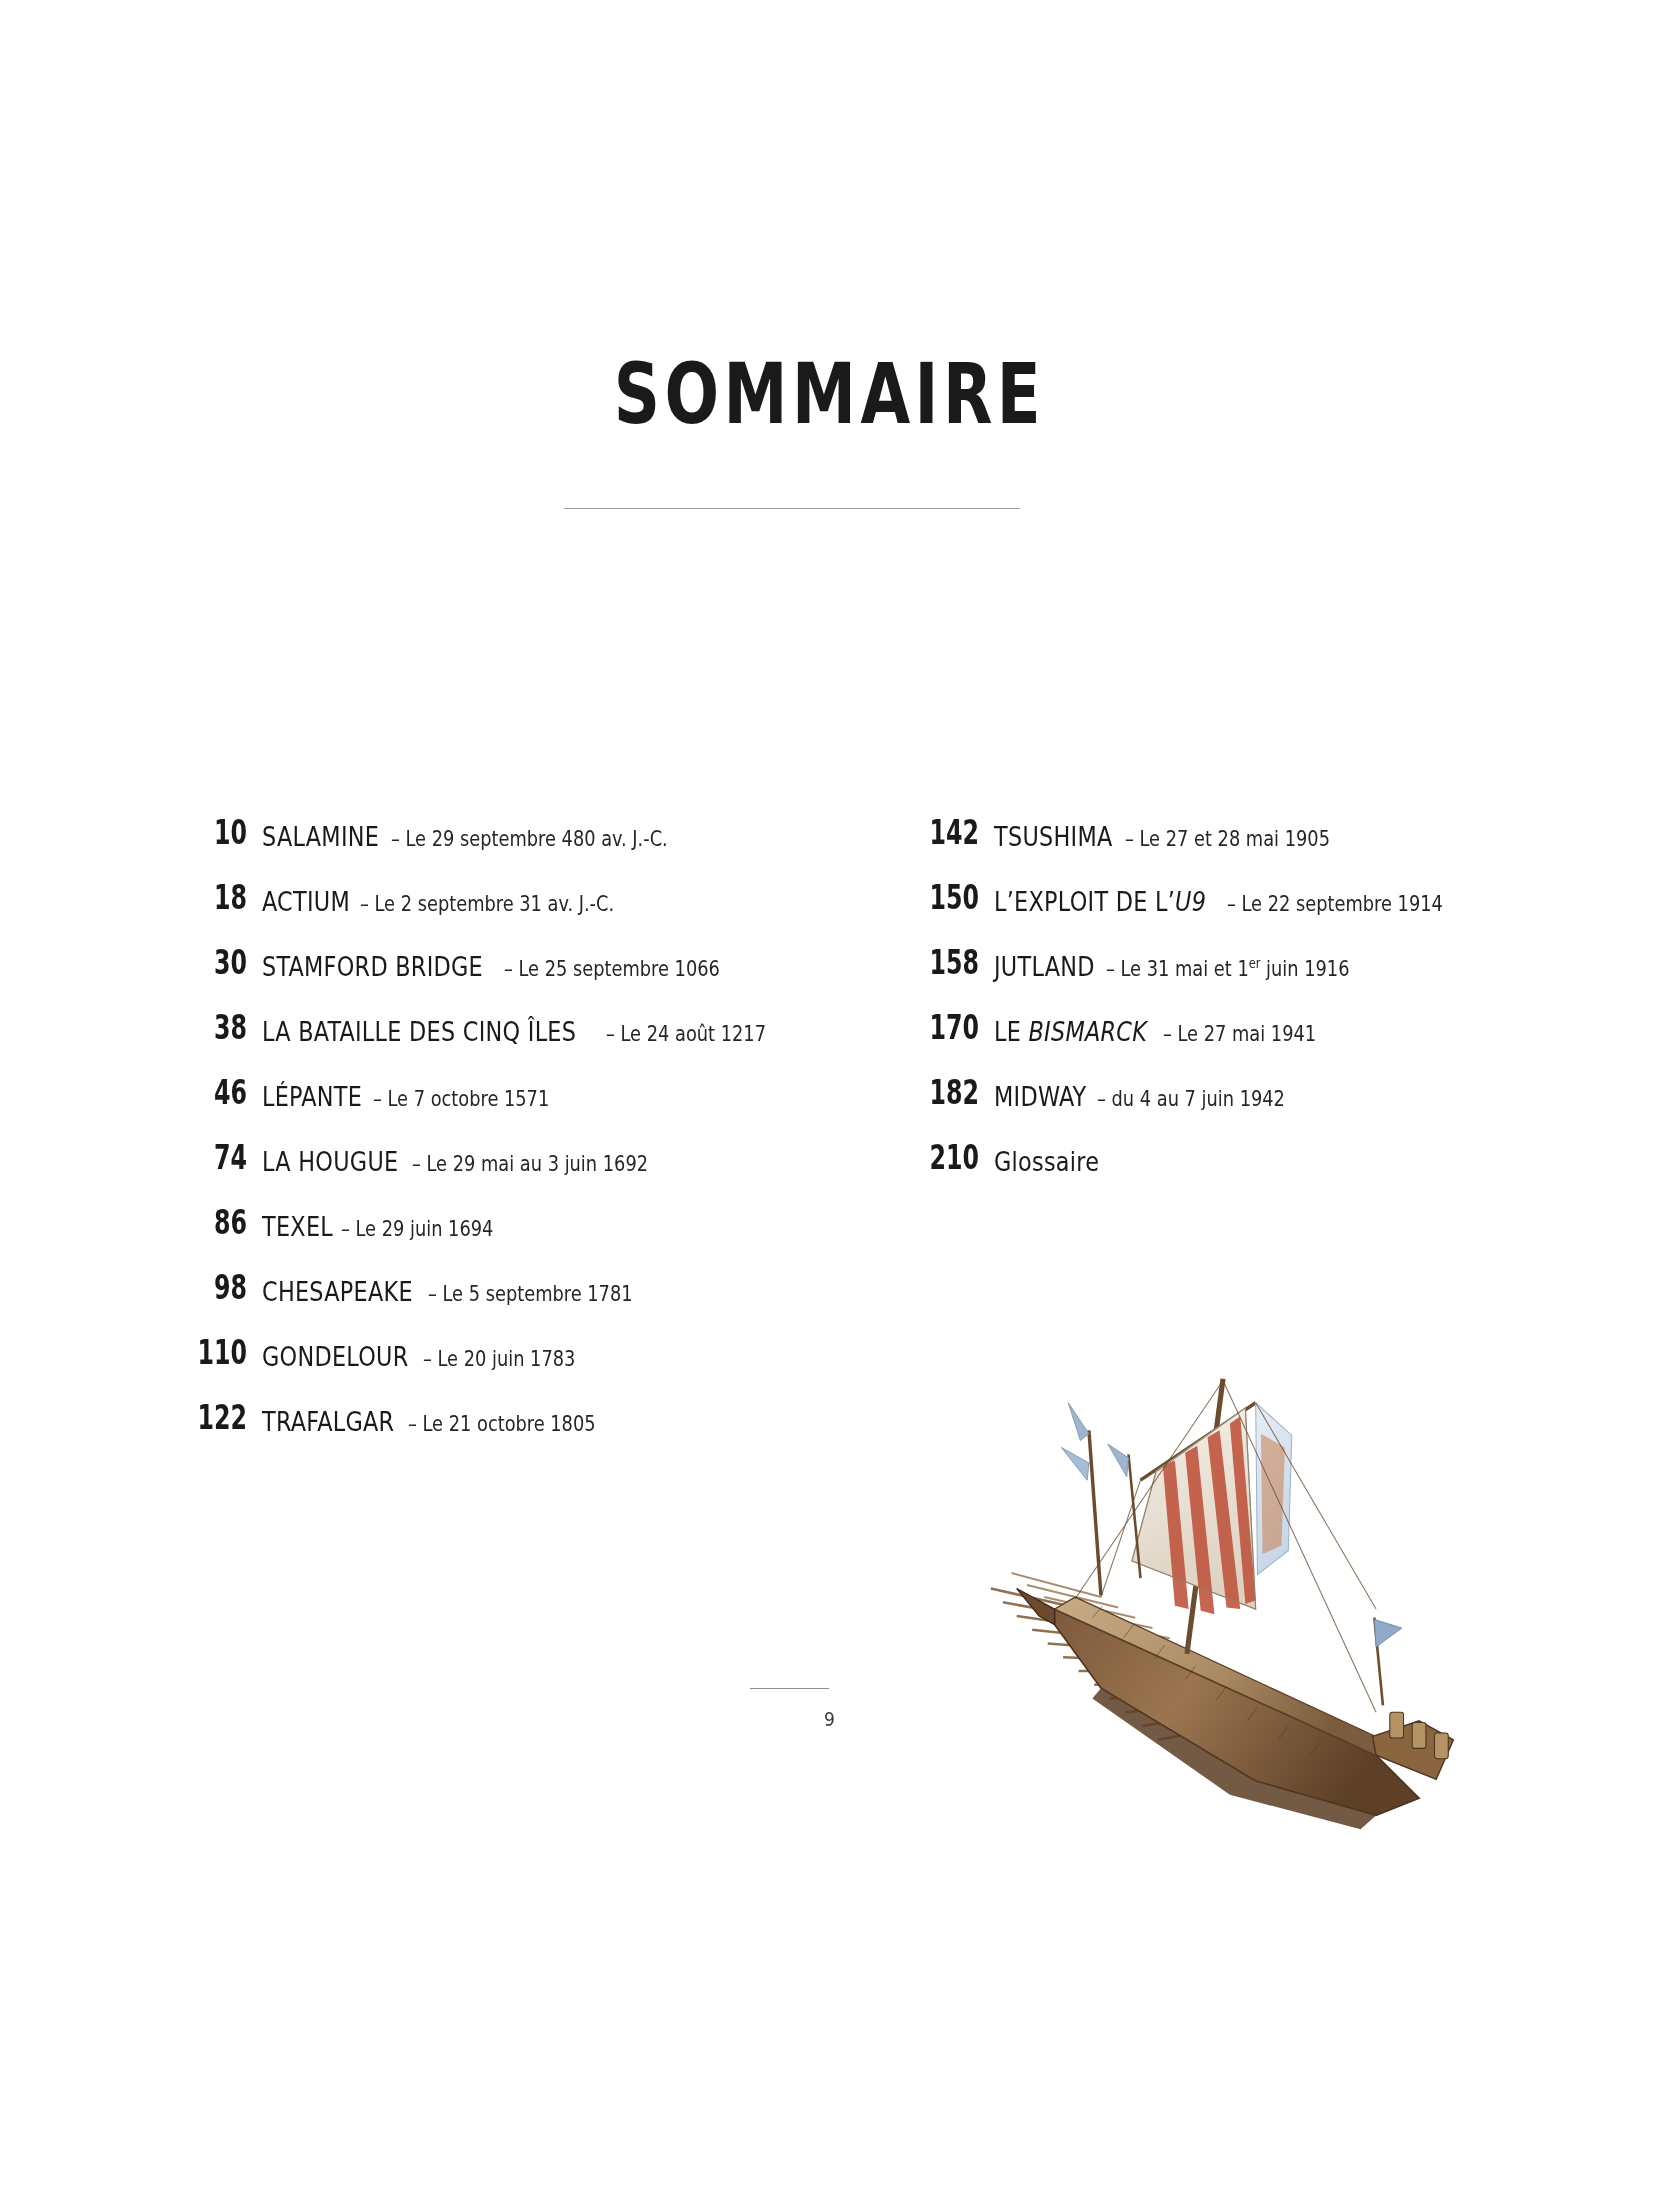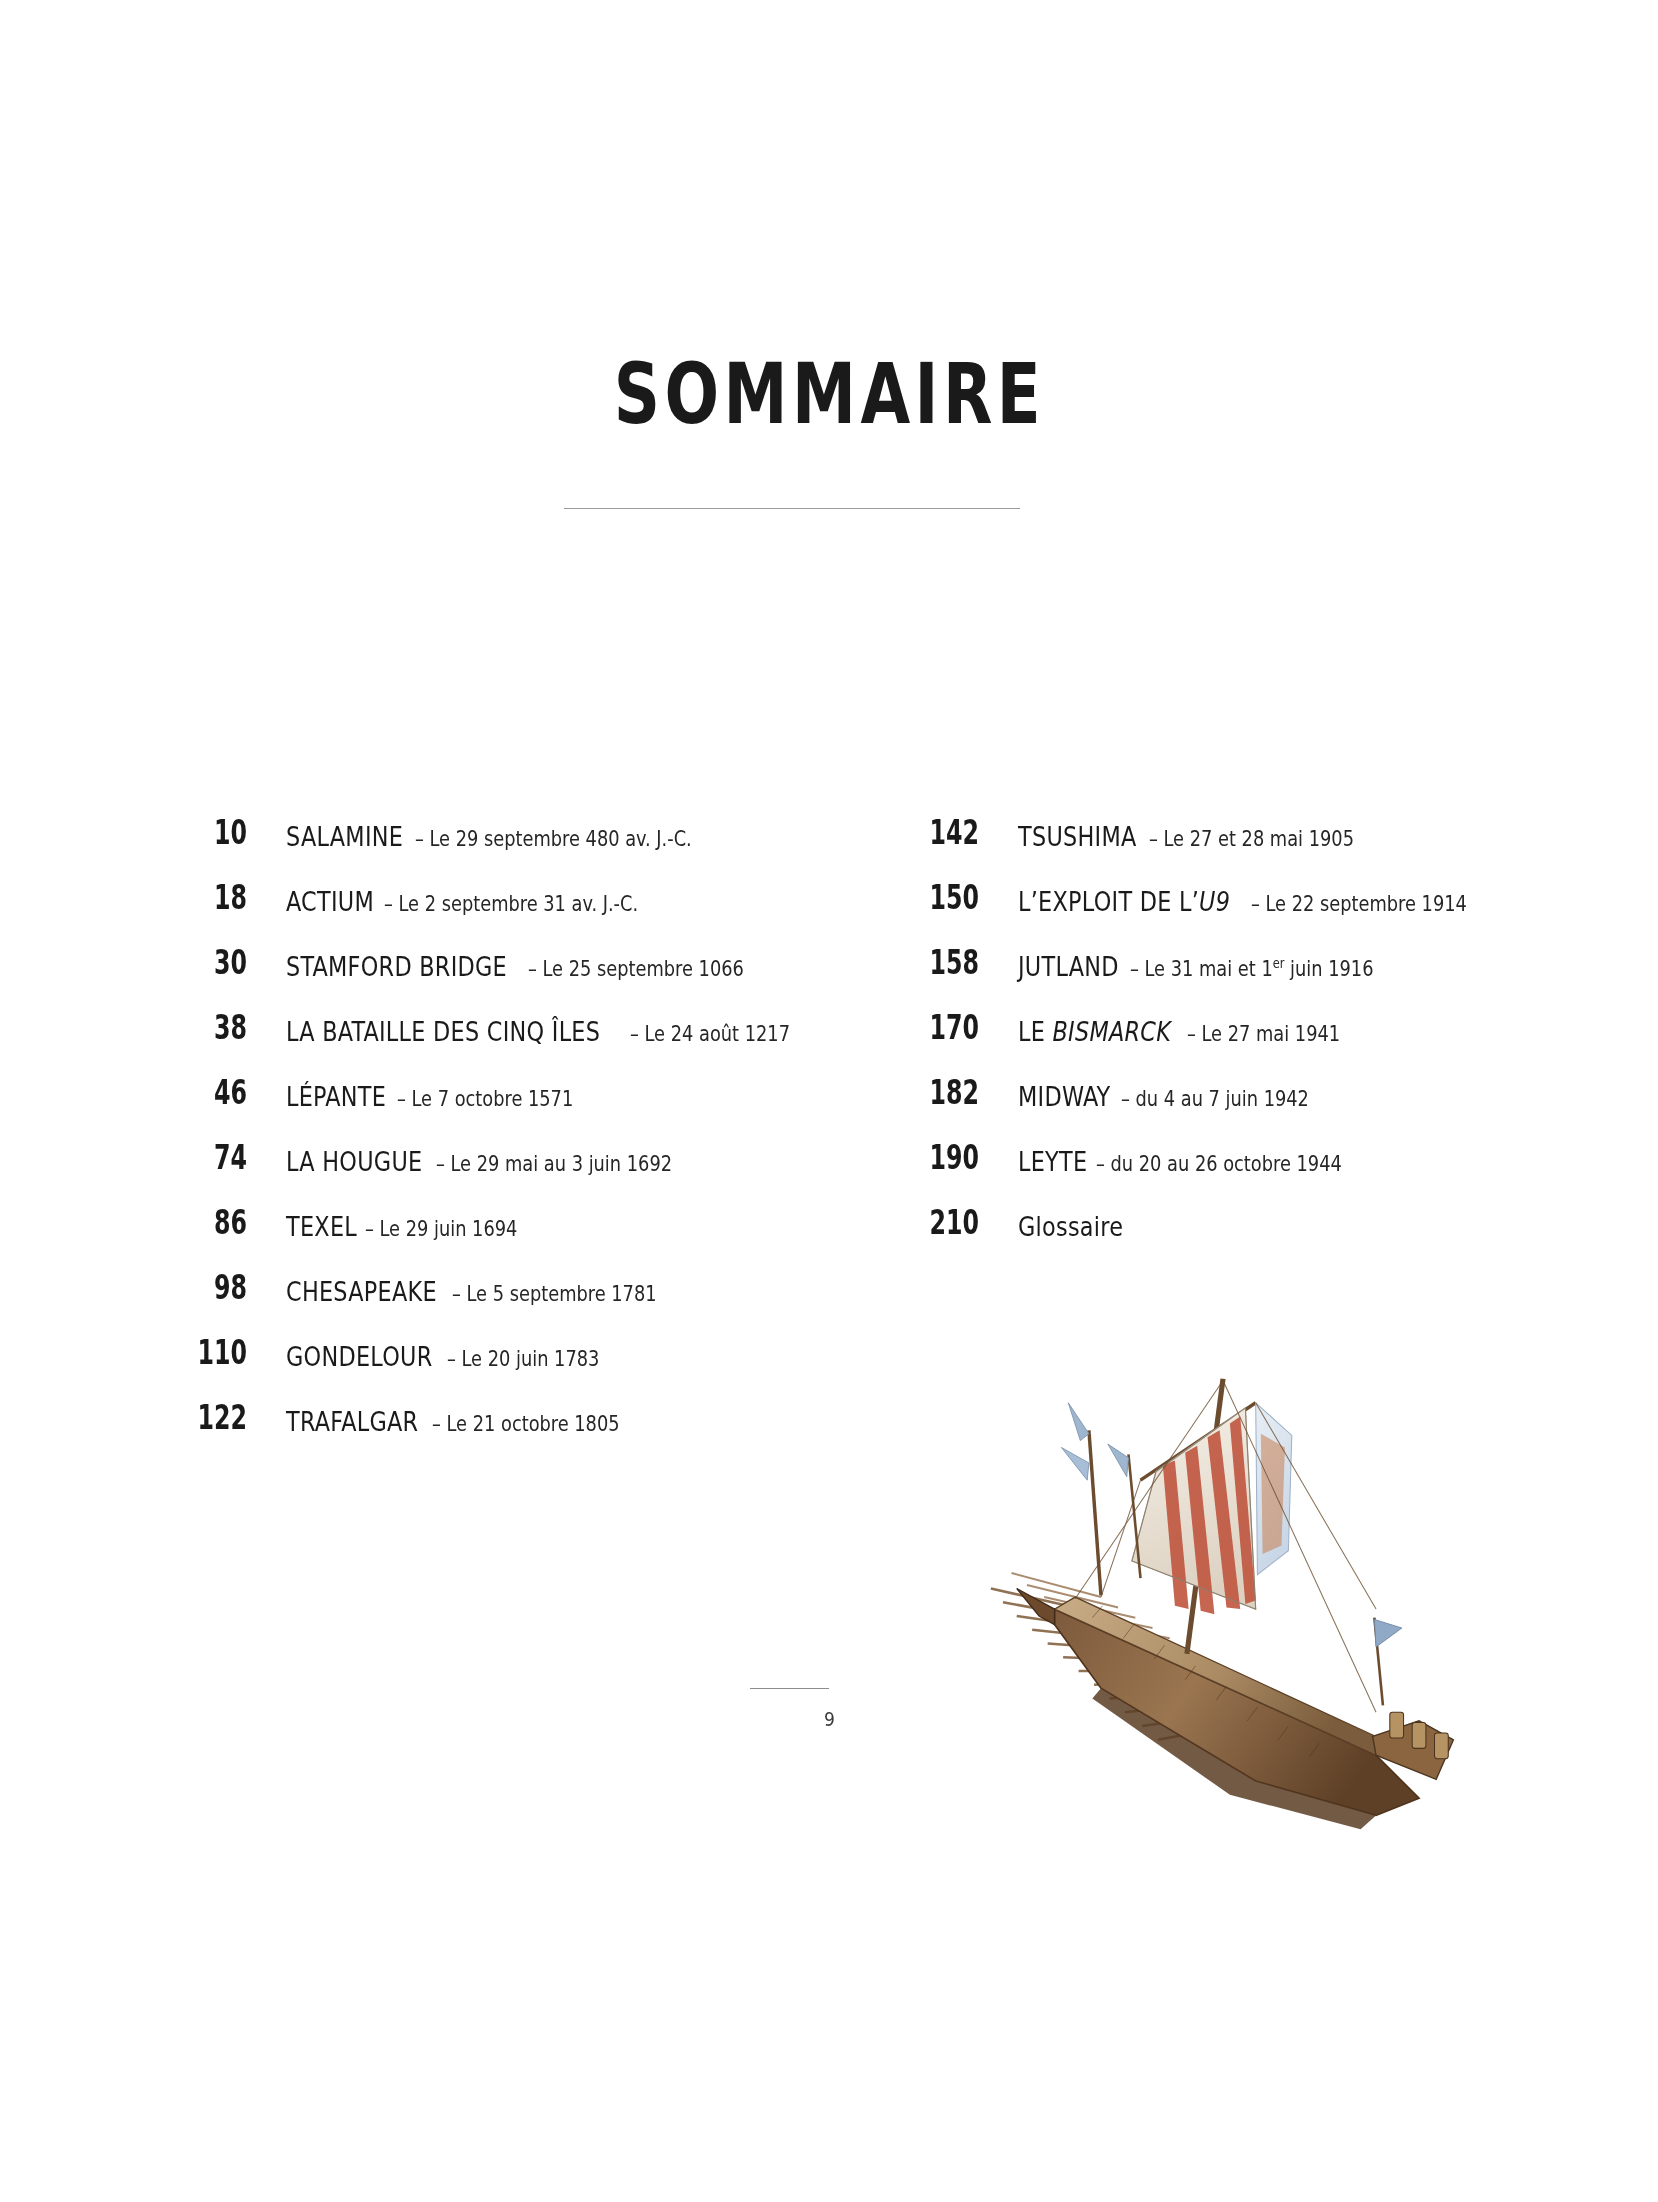--- a/index.html
+++ b/index.html
@@ -76,21 +76,21 @@
     font-weight: 700;
     color: #1a1a1a;
     width: 71px;
     text-align: right;
     transform: scaleX(0.8);
     transform-origin: right center;
     letter-spacing: 0px;
     flex: none;
   }
   .entry-text {
-    margin-left: 39px;
+    margin-left: 15px;
     white-space: nowrap;
   }
   .e-name {
     font-family: "DejaVu Sans Condensed", "Liberation Sans Narrow", "Liberation Sans", sans-serif;
     font-size: 27px;
     font-weight: 400;
     letter-spacing: 0.3px;
     color: #1a1a1a;
     display: inline-block;
     transform: scaleX(0.92);
@@ -275,27 +275,20 @@
       </div>
 
       <div class="entry">
         <span class="entry-num">182</span>
         <span class="entry-text">
           <span class="e-name">MIDWAY</span>
           <span class="e-date">– du 4 au 7 juin 1942</span>
         </span>
       </div>
 
-      <div class="entry">
-        <span class="entry-num">190</span>
-        <span class="entry-text">
-          <span class="e-name">LEYTE</span>
-          <span class="e-date">– du 20 au 26 octobre 1944</span>
-        </span>
-      </div>
 
 
       <div class="entry">
         <span class="entry-num">210</span>
         <span class="entry-text">
           <span class="e-name">Glossaire</span>
           <span class="e-date"></span>
         </span>
       </div>
     </div>

